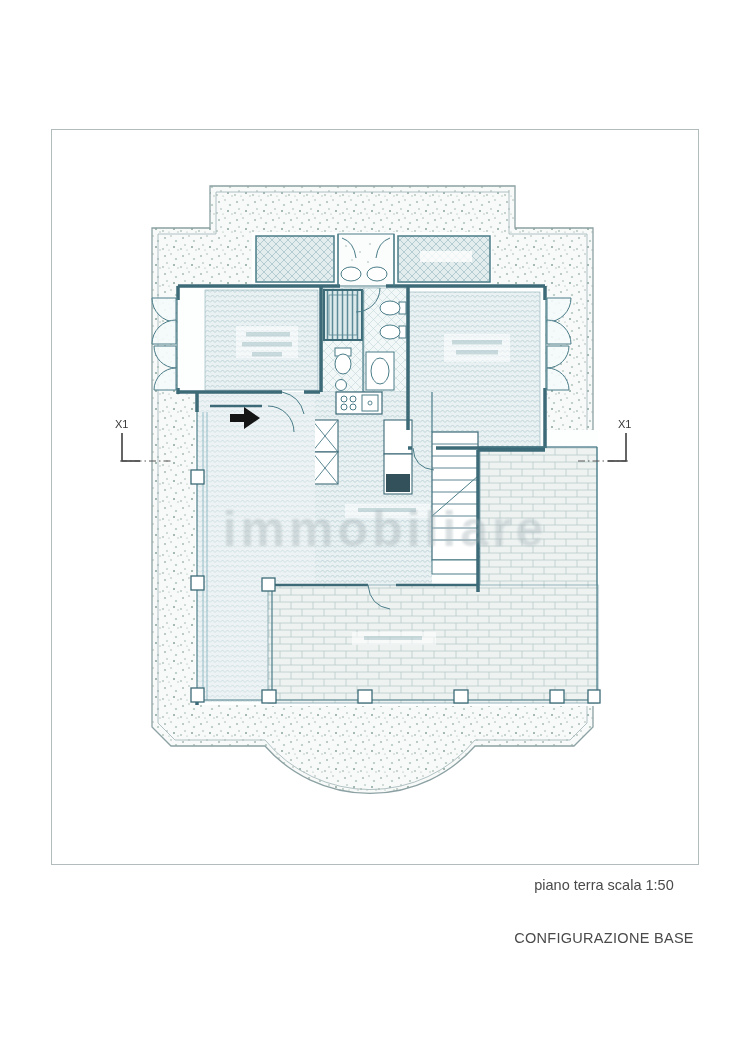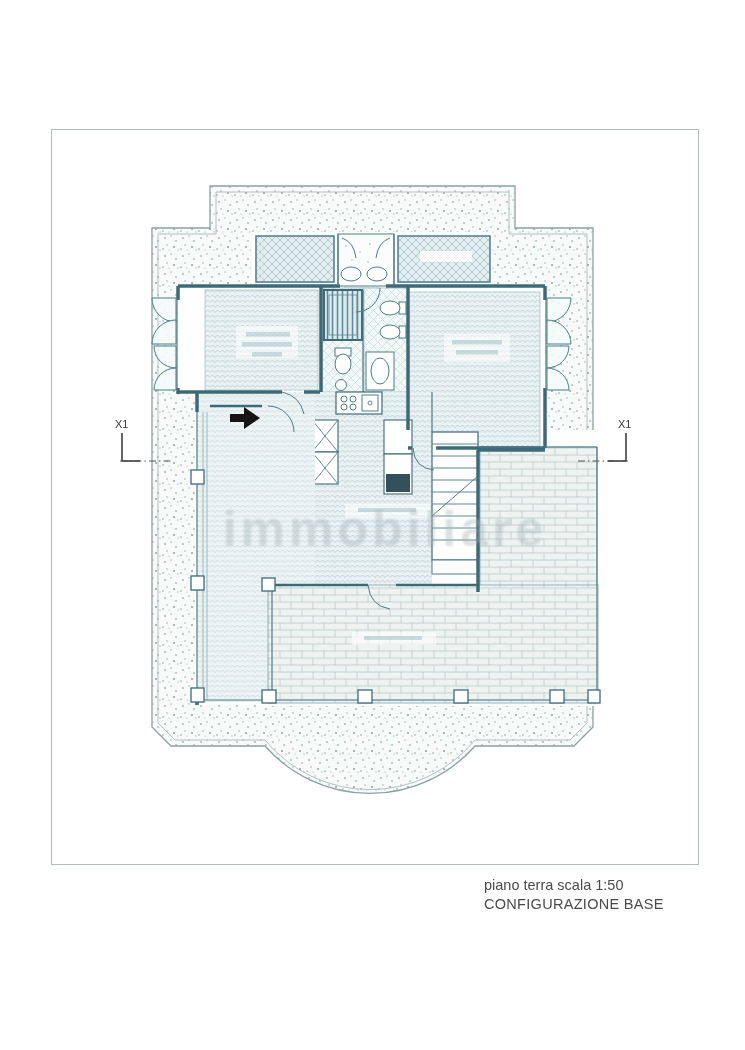--- a/index.html
+++ b/index.html
@@ -14,23 +14,23 @@
   }
   .plan-svg{position:absolute;left:0;top:0;width:745px;height:1050px;}
   .watermark{
     position:absolute;left:183px;top:500px;width:404px;height:60px;
     font-size:50px;font-weight:700;letter-spacing:4px;text-align:center;
     color:rgba(165,178,182,0.40);filter:blur(1.2px);
     user-select:none;pointer-events:none;
   }
   .caption{
     position:absolute;left:484px;top:876px;width:240px;
-    font-size:14.5px;line-height:19px;color:#4a4a4a;
-  }
-  .caption .l2{letter-spacing:0.3px;}
+    font-size:14.5px;line-height:19px;color:#4a4a4a;text-align:center;
+  }
+  .caption .l2{letter-spacing:0.3px;margin-top:34px;}
 </style>
 </head>
 <body>
 
 <div class="sheet"></div>
 
 <svg class="plan-svg" viewBox="0 0 745 1050">
   <defs>
     <pattern id="pStipple" width="18" height="18" patternUnits="userSpaceOnUse">
       <rect width="18" height="18" fill="#f7faf8"></rect>

